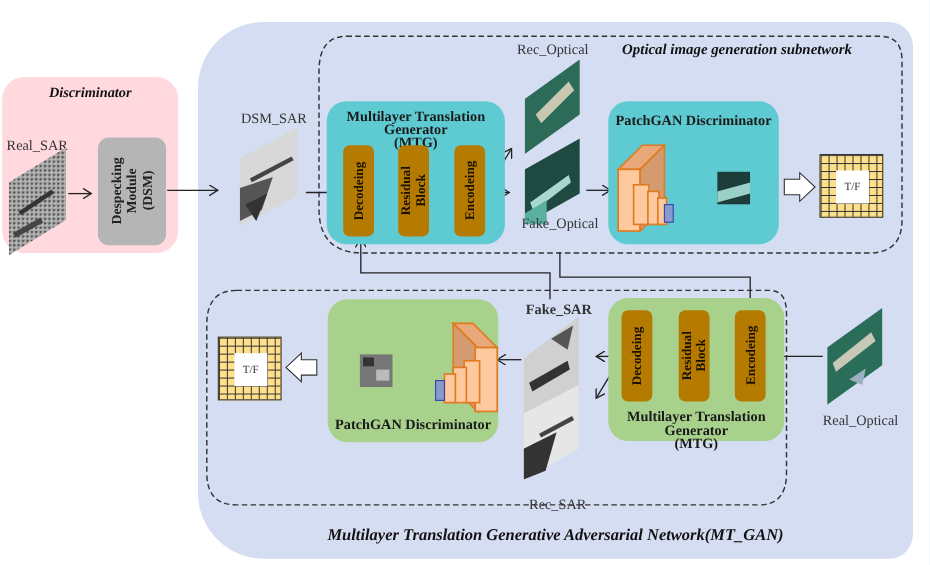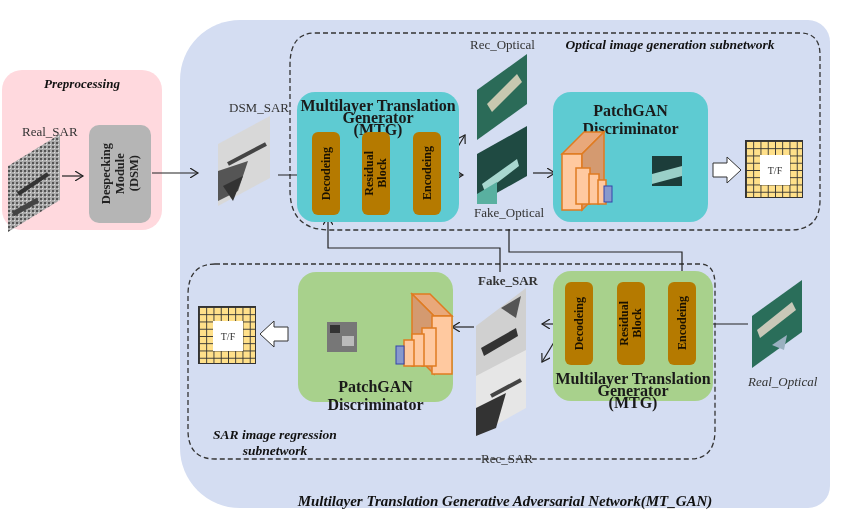--- a/index.html
+++ b/index.html
@@ -4,21 +4,21 @@
 <style>
   html, body { margin:0; padding:0; background:#ffffff; }
   body { width:845px; height:514px; position:relative; overflow:hidden; font-family:"Liberation Serif", serif; color:#222; }
   .abs { position:absolute; }
   .pre-box { left:2px; top:70px; width:160px; height:160px; background:#ffd9de; border-radius:20px; }
   .main-box { left:180px; top:20px; width:650px; height:488px; background:#d4ddf2; border-radius:60px 22px 22px 60px; }
   .title-italic { font-style:italic; font-weight:bold; font-family:"Liberation Serif", serif; text-align:center; color:#111; }
   .label { font-family:"Liberation Serif", serif; font-size:13px; color:#333; text-align:right; white-space:nowrap; }
   .panel-teal { background:#5ecbd2; border-radius:18px; }
   .panel-green { background:#a8d18c; border-radius:18px; }
-  .panel-title { font-weight:bold; font-size:16px; text-align:center; color:#1a1a1a; font-family:"Liberation Serif", serif; }
+  .panel-title { font-weight:bold; font-size:13px; text-align:center; color:#1a1a1a; font-family:"Liberation Serif", serif; }
   .layer { background:#b57a00; border-radius:6px; display:flex; align-items:center; justify-content:center; }
   .layer span { writing-mode:vertical-rl; transform:rotate(180deg); font-weight:bold; font-size:12px; color:#1a1100; text-align:center; line-height:13px; font-family:"Liberation Serif", serif; }
   .dsm-block { background:#b5b5b5; border-radius:10px; display:flex; align-items:center; justify-content:center; }
   .dsm-block span { writing-mode:vertical-rl; transform:rotate(180deg); font-weight:bold; font-size:12.5px; color:#222; text-align:center; line-height:14px; font-family:"Liberation Serif", serif; }
   .tf-grid { width:58px; height:58px; background:#ffe08a; border:1px solid #333;
     background-image:linear-gradient(#333 1px, transparent 1px), linear-gradient(90deg, #333 1px, transparent 1px);
     background-size:7.25px 7.25px; box-sizing:border-box;padding-left:36px; }
   .tf-center { position:absolute; left:14px; top:14px; width:30px; height:30px; background:#fff; display:flex; align-items:center; justify-content:center; font-size:10px; color:#333; font-family:"Liberation Serif", serif; }
   svg.overlay { position:absolute; left:0; top:0; pointer-events:none; }
 </style>
@@ -63,39 +63,39 @@
   <line x1="565" y1="324" x2="542" y2="324" stroke="#222" stroke-width="1.2" marker-end="url(#ah)"></line>
   <line x1="565" y1="324" x2="542" y2="362" stroke="#222" stroke-width="1.2" marker-end="url(#ah)"></line>
 
   <line x1="474" y1="327" x2="452" y2="327" stroke="#222" stroke-width="1.2" marker-end="url(#ah)"></line>
   <line x1="382" y1="333" x2="362" y2="333" stroke="#222" stroke-width="1.2" marker-end="url(#ah)"></line>
 
   <path d="M713,163 L727,163 L727,157 L741,170 L727,183 L727,177 L713,177 Z" fill="#fff" stroke="#333" stroke-width="1"></path>
   <path d="M288,327 L274,327 L274,321 L260,334 L274,347 L274,341 L288,341 Z" fill="#fff" stroke="#333" stroke-width="1"></path>
 </svg>
 
-<div class="abs title-italic" style="left:2px; top:76px; width:160px; font-size:13px;">Preprocessing</div>
-<div class="abs label" style="left:6px; top:124px;margin-left:16px;">Real_SAR</div>
+<div class="abs title-italic" style="left:2px; top:76px; width:160px; font-size:13px;">Discriminator</div>
+<div class="abs label" style="left:6px; top:124px;">Real_SAR</div>
 <svg class="abs" style="left:8px; top:134px;" width="54" height="98">
   <defs>
       <pattern id="speck" width="4" height="4" patternUnits="userSpaceOnUse">
         <rect width="4" height="4" fill="#aaa"></rect>
         <rect width="2" height="2" fill="#555"></rect>
         <rect x="2" y="2" width="1" height="1" fill="#ddd"></rect>
       </pattern>
     </defs>
   <polygon points="0,32 52,0 52,66 0,98" fill="url(#speck)"></polygon>
   <line x1="10" y1="60" x2="40" y2="40" stroke="#333" stroke-width="4"></line>
   <line x1="5" y1="80" x2="30" y2="66" stroke="#444" stroke-width="5"></line>
 </svg>
 <div class="abs dsm-block" style="left:89px; top:125px; width:62px; height:98px;">
   <span><span>Despecking</span><br><span>Module</span><br><span>(DSM)</span></span>
 </div>
 
-<div class="abs label" style="left:229px; top:100px;">DSM_SAR</div>
+<div class="abs label" style="left:219px; top:100px;">DSM_SAR</div>
 <svg class="abs" style="left:218px; top:116px;" width="54" height="90">
   <polygon points="0,28 52,0 52,62 0,90" fill="#d8d8d8"></polygon>
   <polygon points="0,55 30,45 20,75 0,85" fill="#555"></polygon>
   <line x1="10" y1="48" x2="48" y2="28" stroke="#444" stroke-width="4"></line>
   <polygon points="5,70 25,60 15,85" fill="#333"></polygon>
 </svg>
 
 <div class="abs title-italic" style="left:540px; top:37px; width:260px; font-size:13.5px; line-height:16px;">
   <div>Optical image generation subnetwork</div>
 </div>
@@ -117,21 +117,21 @@
   </div>
 
 <div class="abs label" style="left:470px; top:37px;">Rec_Optical</div>
 <svg class="abs" style="left:477px; top:54px;" width="52" height="150">
   <polygon points="0,36 50,0 50,50 0,86" fill="#2b6b58"></polygon>
   <polygon points="10,50 40,20 45,28 15,58" fill="#c8c8b0"></polygon>
   <polygon points="0,100 50,72 50,122 0,150" fill="#1f4a42"></polygon>
   <polygon points="5,130 40,105 42,112 8,138" fill="#a8d8d0"></polygon>
   <polygon points="0,140 20,128 20,150 0,150" fill="#59b0a0"></polygon>
 </svg>
-<div class="abs label" style="left:474px; top:205px;">Fake_Optical</div>
+<div class="abs label" style="left:474px; top:195px;">Fake_Optical</div>
 
 <div class="abs panel-teal" style="left:553px; top:92px; width:155px; height:130px;">
   <div class="panel-title" style="margin-top:10px;">PatchGAN  Discriminator</div>
 </div>
 <svg class="abs" style="left:560px; top:126px;" width="70" height="90">
   <g stroke="#e07b20" stroke-width="1.5" fill="#ffc9a0">
     <polygon points="2,28 24,6 44,6 22,28" fill="#e9a87a"></polygon>
     <rect x="2" y="28" width="20" height="56"></rect>
     <polygon points="22,28 44,6 44,62 22,84" fill="#d49a70"></polygon>
     <rect x="16" y="42" width="14" height="36"></rect>
@@ -162,21 +162,21 @@
   </div>
 <div class="abs layer" style="left:668px; top:282px; width:28px; height:83px;">
     <span>Encodeing</span>
   </div>
 
 <svg class="abs" style="left:752px; top:280px;" width="52" height="88">
   <polygon points="0,36 50,0 50,52 0,88" fill="#2a6e5a"></polygon>
   <polygon points="5,50 40,22 44,30 8,58" fill="#c8c8b8"></polygon>
   <polygon points="20,65 35,55 32,70" fill="#9ab0c0"></polygon>
 </svg>
-<div class="abs label" style="left:748px; top:374px;font-style:italic;">Real_Optical</div>
+<div class="abs label" style="left:748px; top:374px;">Real_Optical</div>
 
 <div class="abs label" style="left:478px; top:273px;font-weight:bold;">Fake_SAR</div>
 <svg class="abs" style="left:476px; top:288px;" width="52" height="150">
   <polygon points="0,38 50,0 50,68 0,106" fill="#d0d0d0"></polygon>
   <polygon points="5,60 40,40 42,48 8,68" fill="#333"></polygon>
   <polygon points="25,20 45,8 40,30" fill="#555"></polygon>
   <polygon points="0,88 50,62 50,120 0,148" fill="#e6e6e6"></polygon>
   <polygon points="0,120 30,105 20,140 0,148" fill="#333"></polygon>
   <line x1="15" y1="108" x2="45" y2="92" stroke="#444" stroke-width="4"></line>
 </svg>
@@ -199,16 +199,15 @@
 <svg class="abs" style="left:327px; top:322px;" width="30" height="30">
   <rect width="30" height="30" fill="#777"></rect>
   <rect x="3" y="3" width="10" height="8" fill="#333"></rect>
   <rect x="15" y="14" width="12" height="10" fill="#bbb"></rect>
 </svg>
 <div class="abs tf-grid" style="left:198px; top:306px;">
   <div class="tf-center">T/F</div>
 </div>
 
 <div class="abs title-italic" style="left:190px; top:427px; width:170px; font-size:13.5px; line-height:16px;">
-  <div>SAR image regression subnetwork</div>
-</div>
-
-<div class="abs title-italic" style="left:180px; top:493px; width:650px; font-size:15px;">Multilayer Translation Generative Adversarial Network(MT_GAN)</div>
+</div>
+
+<div class="abs title-italic" style="left:180px; top:479px; width:650px; font-size:15px;">Multilayer Translation Generative Adversarial Network(MT_GAN)</div>
 
 </body></html>

